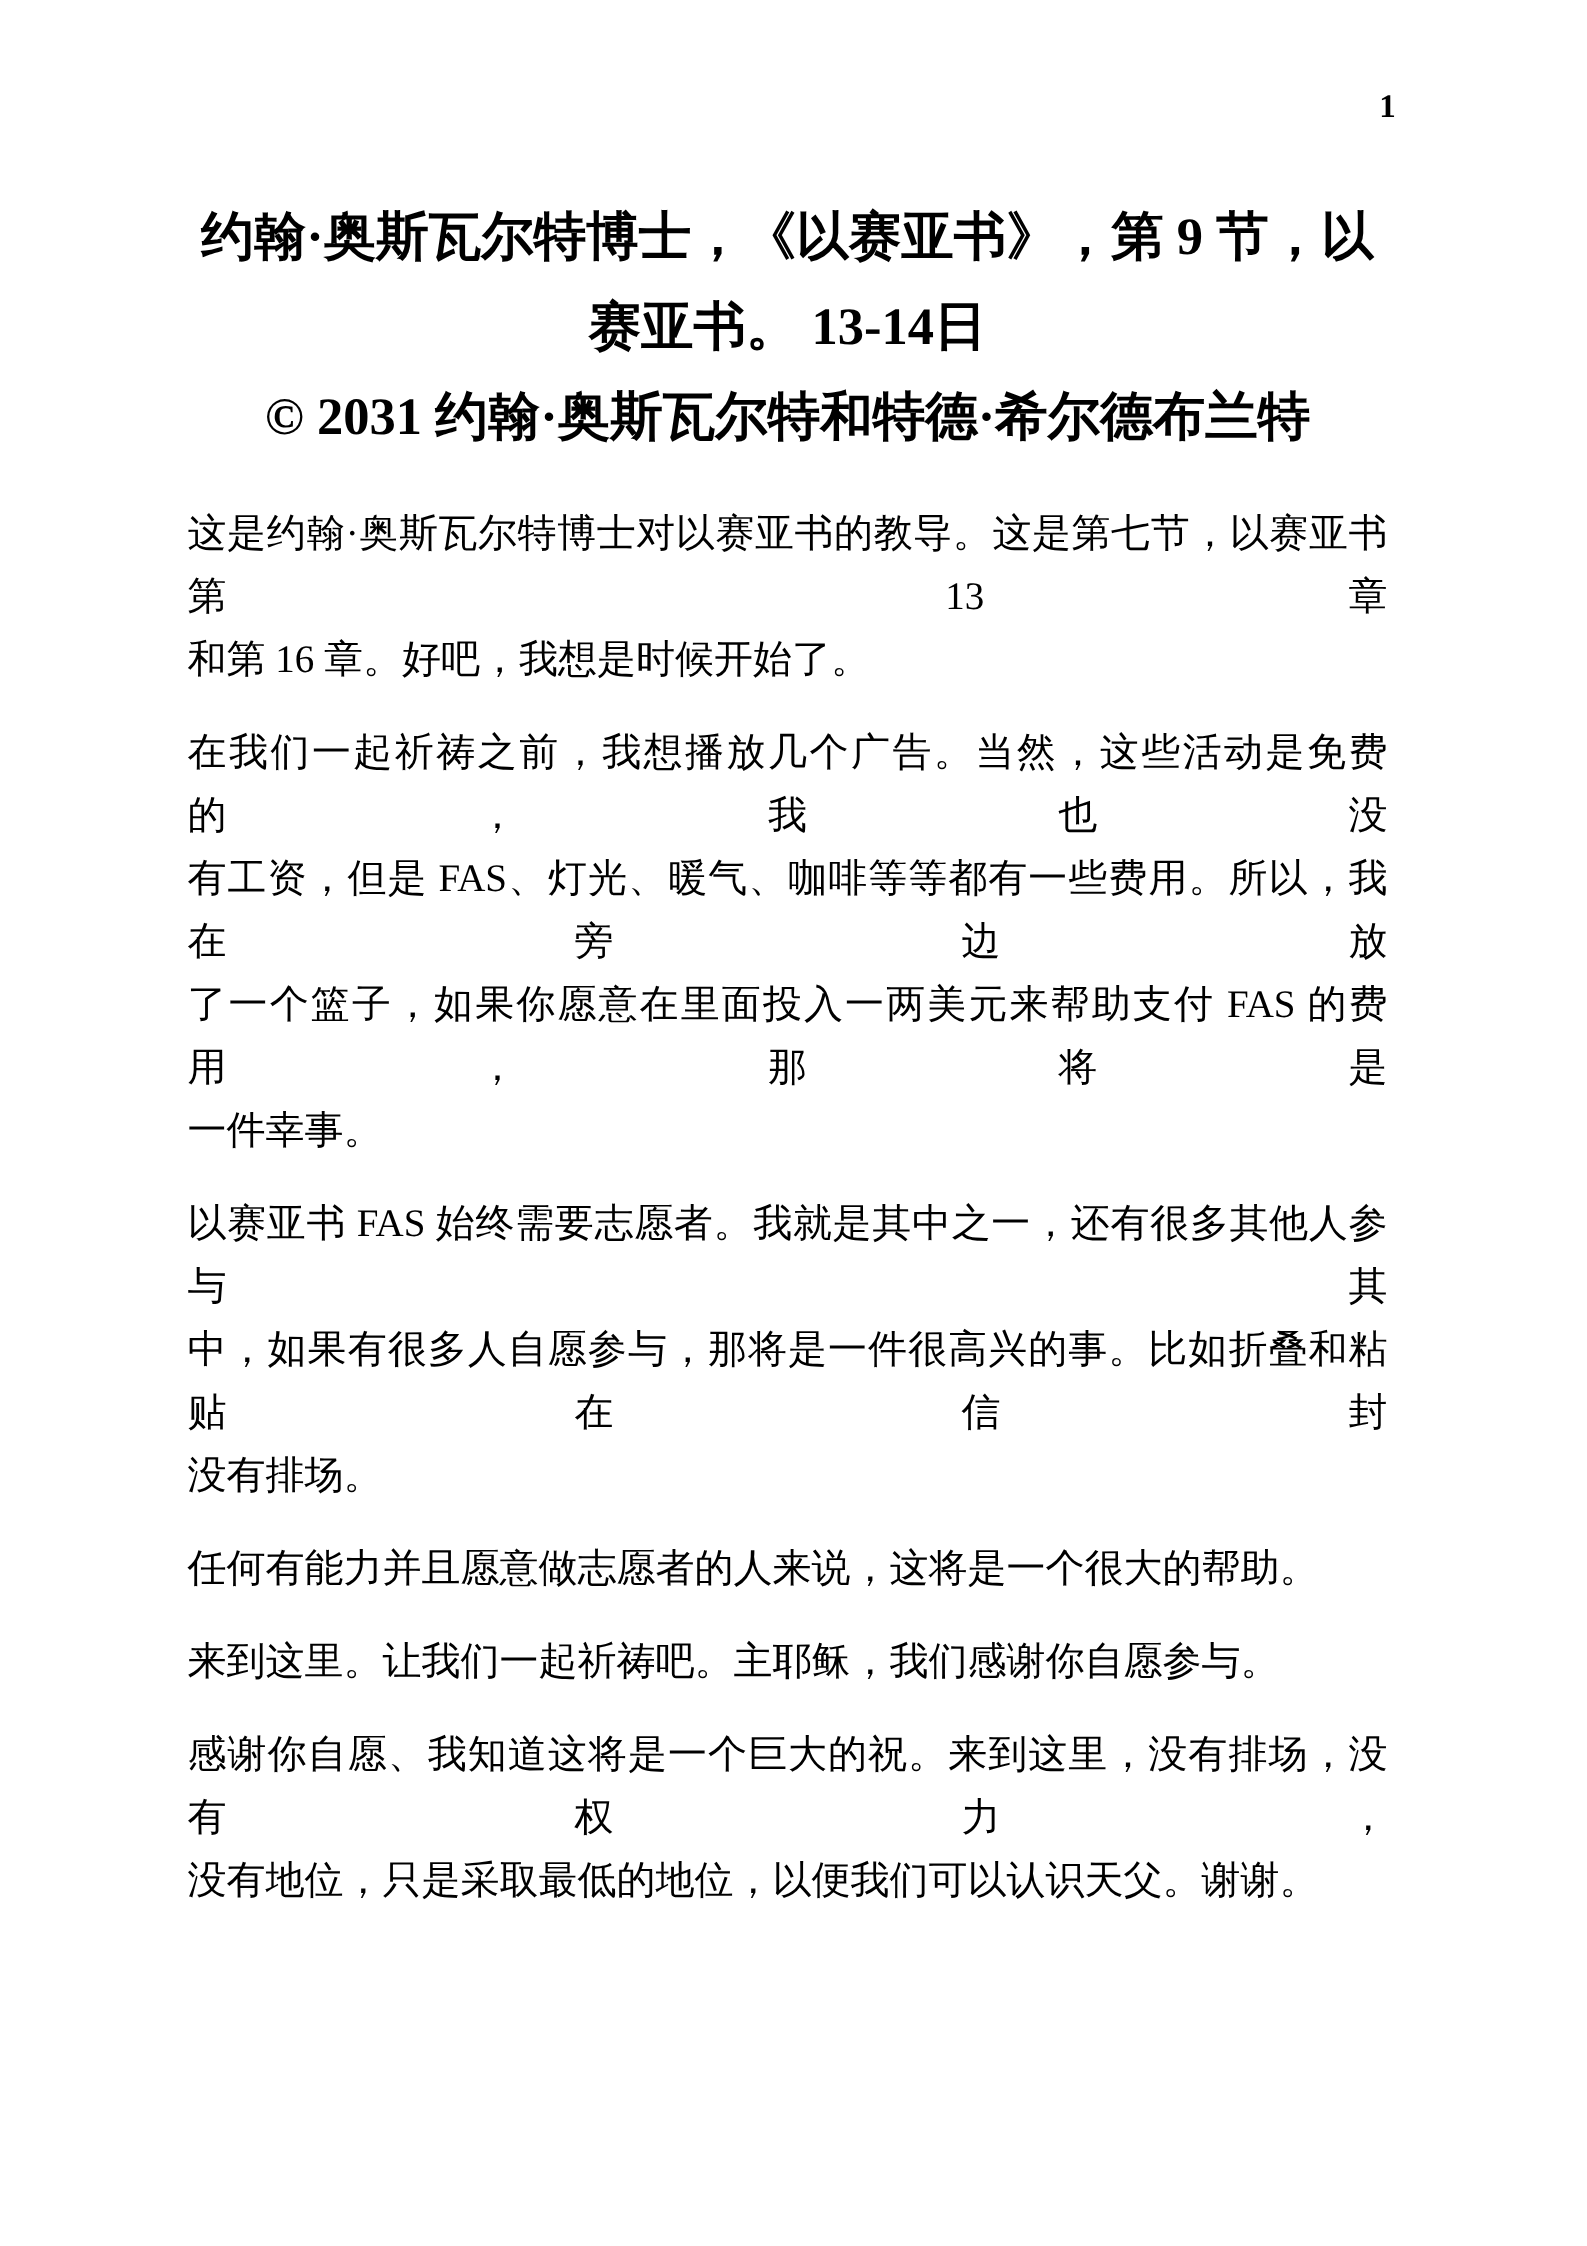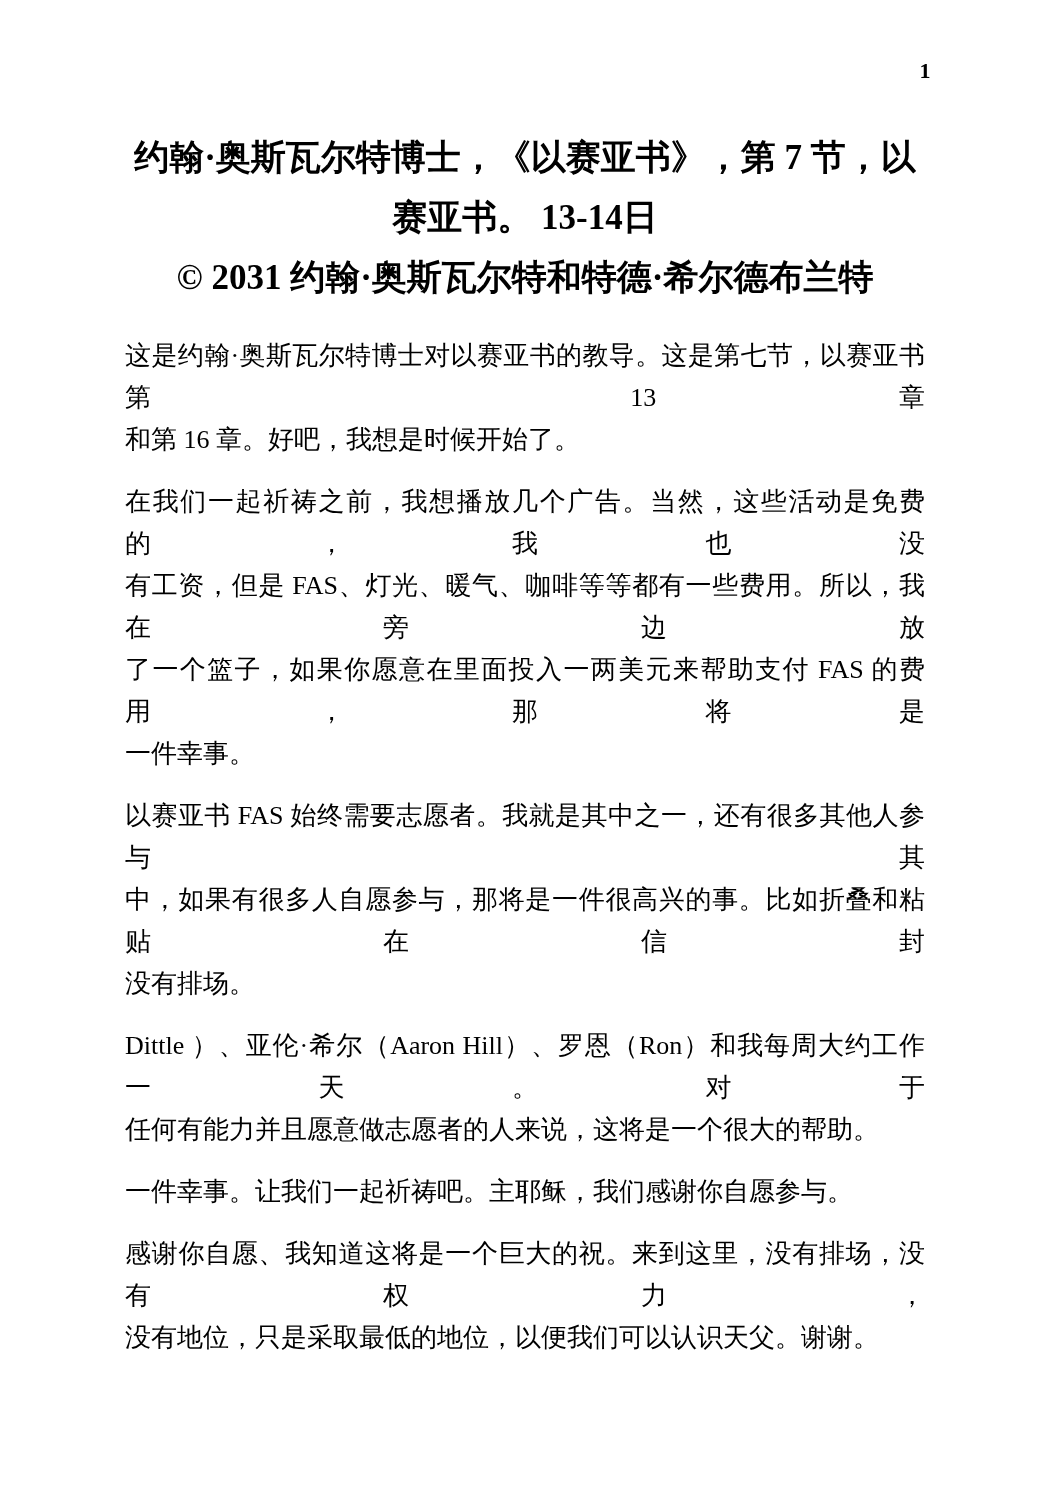--- a/index.html
+++ b/index.html
@@ -61,21 +61,21 @@
 </style>
 </head>
 <body>
 
 <div class="page">
   <div class="page-number">1</div>
 
   <div class="content">
     <div class="header-block">
       <div id="title-container">
-          <div class="title-line">约翰·奥斯瓦尔特博士，《以赛亚书》，第 7 节，以</div>
+          <div class="title-line">约翰·奥斯瓦尔特博士，《以赛亚书》，第 9 节，以</div>
           <div class="title-line">赛亚书。 13-14日</div>
         </div>
       <div class="copyright-line">© 2031 约翰·奥斯瓦尔特和特德·希尔德布兰特</div>
     </div>
 
     <div class="body-text" id="body-container">
         <div class="para">
           <div class="line">这是约翰·奥斯瓦尔特博士对以赛亚书的教导。这是第七节，以赛亚书第 13 章</div>
           <div class="line last">和第 16 章。好吧，我想是时候开始了。</div>
         </div>
@@ -84,25 +84,24 @@
           <div class="line">有工资，但是 FAS、灯光、暖气、咖啡等等都有一些费用。所以，我在旁边放</div>
           <div class="line">了一个篮子，如果你愿意在里面投入一两美元来帮助支付 FAS 的费用，那将是</div>
           <div class="line last">一件幸事。</div>
         </div>
         <div class="para">
           <div class="line">以赛亚书 FAS 始终需要志愿者。我就是其中之一，还有很多其他人参与其</div>
           <div class="line">中，如果有很多人自愿参与，那将是一件很高兴的事。比如折叠和粘贴在信封</div>
           <div class="line last">没有排场。</div>
         </div>
         <div class="para">
-          <div class="line">Dittle ）、亚伦·希尔（Aaron Hill）、罗恩（Ron）和我每周大约工作一天。对于</div>
           <div class="line last">任何有能力并且愿意做志愿者的人来说，这将是一个很大的帮助。</div>
         </div>
         <div class="para">
-          <div class="line last">一件幸事。让我们一起祈祷吧。主耶稣，我们感谢你自愿参与。</div>
+          <div class="line last">来到这里。让我们一起祈祷吧。主耶稣，我们感谢你自愿参与。</div>
         </div>
         <div class="para">
           <div class="line">感谢你自愿、我知道这将是一个巨大的祝。来到这里，没有排场，没有权力，</div>
           <div class="line last">没有地位，只是采取最低的地位，以便我们可以认识天父。谢谢。</div>
         </div>
       </div>
   </div>
 </div>
 
 </body></html>

